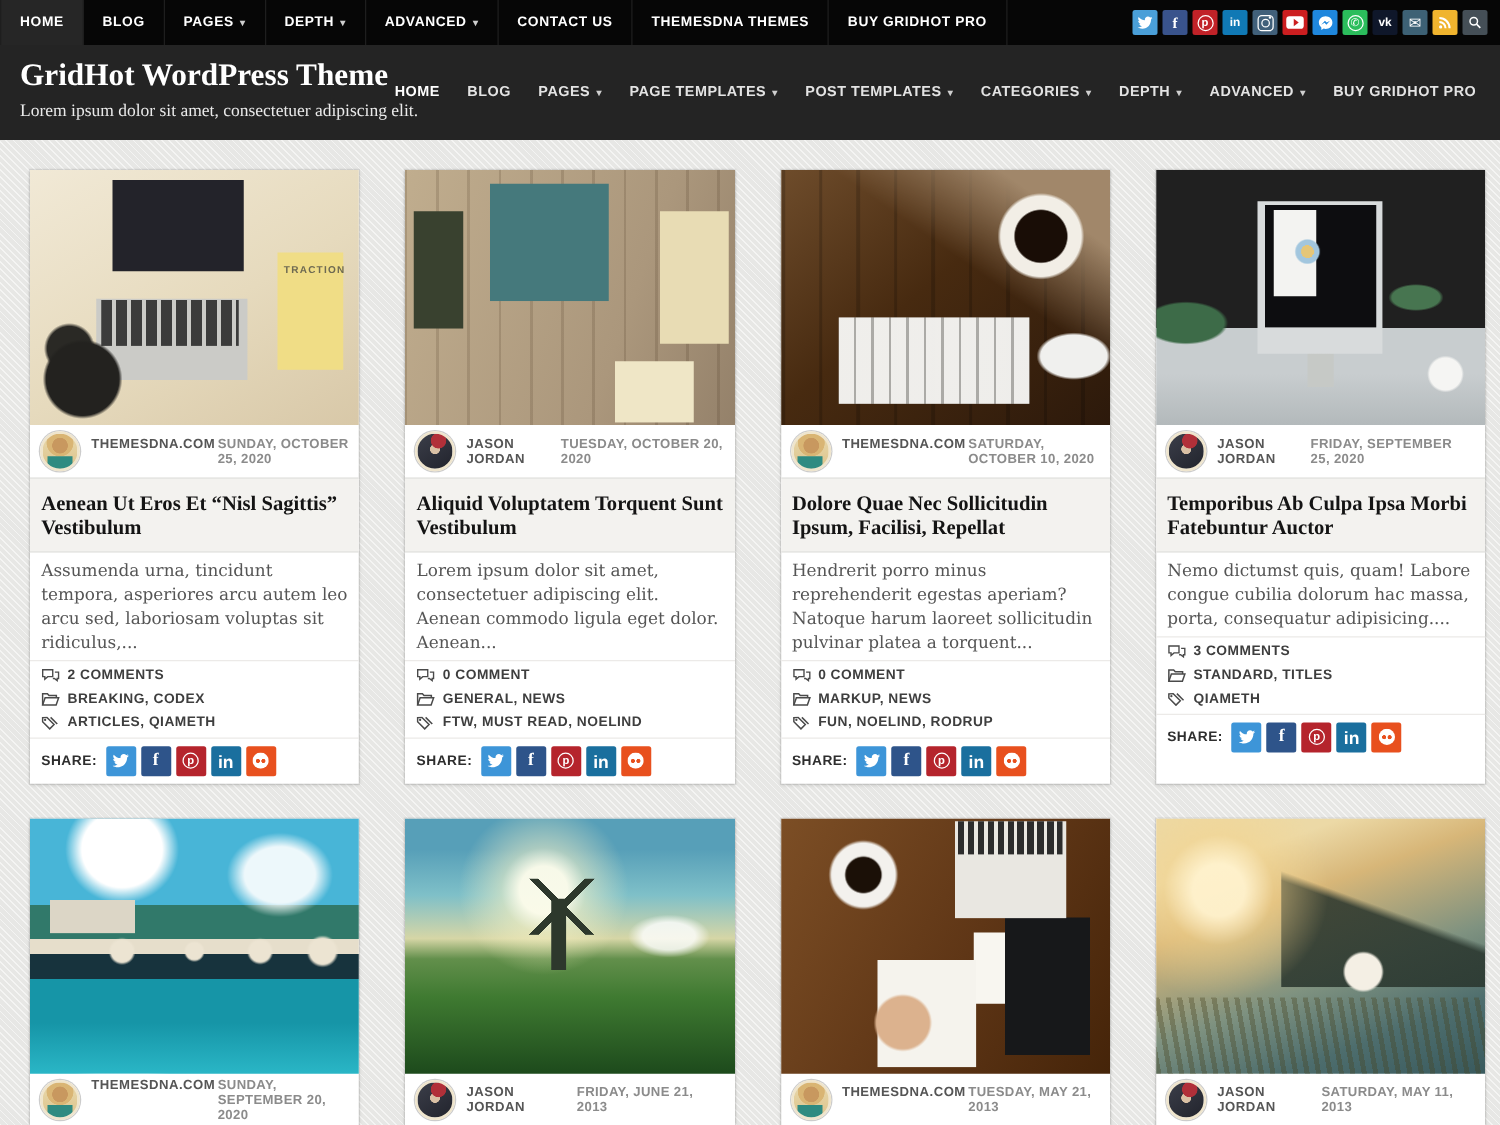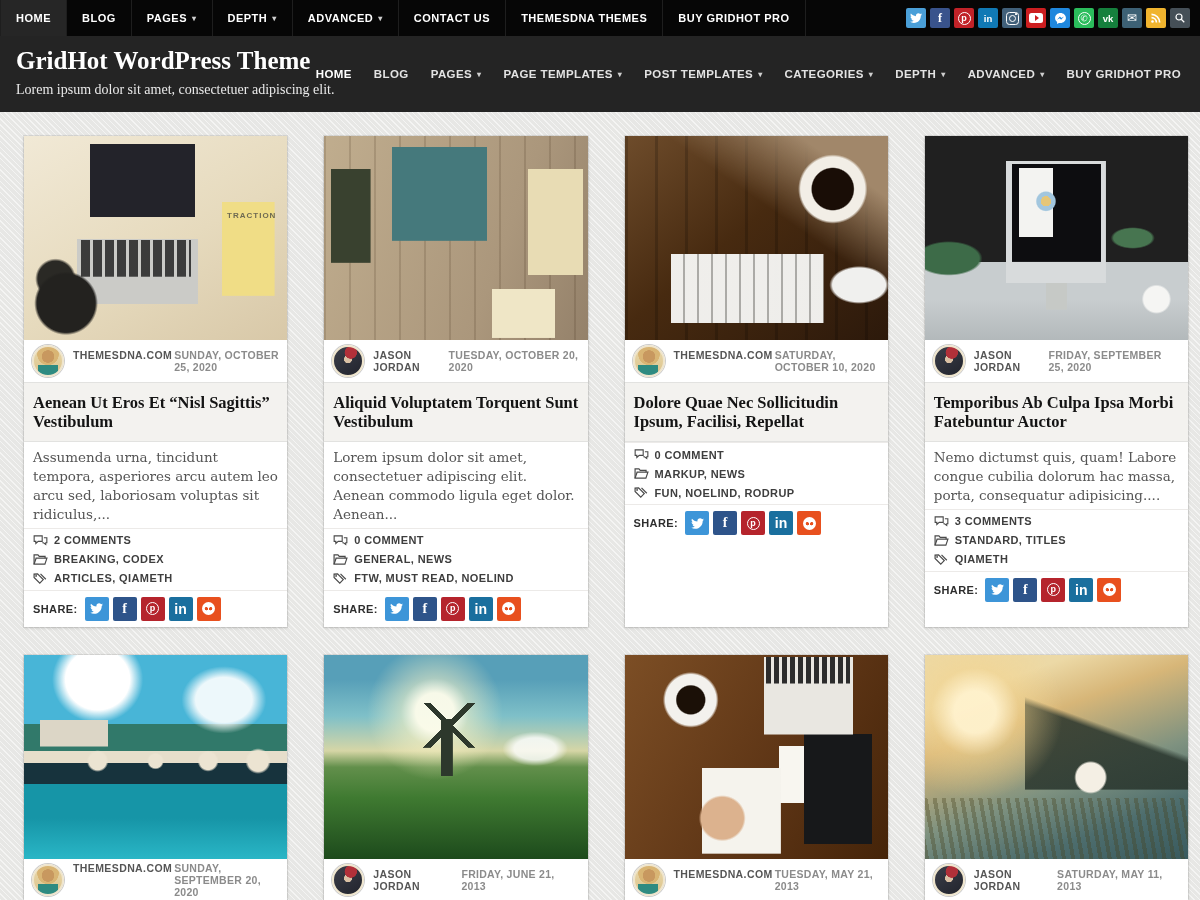--- a/index.html
+++ b/index.html
@@ -220,21 +220,21 @@
         <span class="ytglyph"></span>
       </span>
     <span class="sbtn" style="background: rgb(31, 135, 221); --c: #1f87dd;">
       <svg width="13" height="13" viewBox="0 0 24 24">
           <path fill="#fff" d="M12 2C6.5 2 2 6.1 2 11.2c0 2.9 1.4 5.4 3.7 7.1V22l3.4-1.9c.9.3 1.9.4 2.9.4 5.5 0 10-4.1 10-9.2S17.5 2 12 2zm1.1 12.3-2.6-2.7-5 2.7 5.5-5.8 2.6 2.7 4.9-2.7-5.4 5.8z"></path>
         </svg>
     </span>
     <span class="sbtn" style="background: rgb(43, 189, 92); --c: #2bbd5c;">
         <span class="waglyph">✆</span>
       </span>
-    <span class="sbtn" style="background: #15803d; --c: #4a6d8e;">
+    <span class="sbtn" style="background: #0f172a; --c: #4a6d8e;">
         <span class="tglyph small">vk</span>
       </span>
     <span class="sbtn" style="background: rgb(61, 97, 117); --c: #3d6175;">
         <span class="uglyph">✉</span>
       </span>
     <span class="sbtn" style="background: rgb(240, 180, 46); --c: #f0b42e;">
       <svg width="12" height="12" viewBox="0 0 24 24">
           <circle cx="5" cy="19" r="2.6" fill="#fff"></circle>
           <path fill="#fff" d="M3 9.5A11.5 11.5 0 0 1 14.5 21h-3.3A8.2 8.2 0 0 0 3 12.8zM3 3a18 18 0 0 1 18 18h-3.4A14.6 14.6 0 0 0 3 6.4z"></path>
         </svg>
@@ -412,20 +412,21 @@
       <span class="book-label"></span>
     </div>
     <div class="meta">
       <span class="avatar av-themesdna"></span>
       <div class="meta-text">
         <span class="author">THEMESDNA.COM</span>
         <span class="date">SATURDAY, OCTOBER 10, 2020</span>
       </div>
     </div>
     <h2 class="title">Dolore Quae Nec Sollicitudin Ipsum, Facilisi, Repellat</h2>
+    <p class="excerpt">Hendrerit porro minus reprehenderit egestas aperiam? Natoque harum laoreet sollicitudin pulvinar platea a torquent...</p>
     <div class="info">
       <div class="info-row">
         <svg viewBox="0 0 17 13" width="15" height="11">
             <path d="M1 1h9.5v6.5H5.8L3 10V7.5H1z" fill="none" stroke="#4a4a4a" stroke-width="1.3"></path>
             <path d="M12.5 3.2H16v6h-1.3v2L12 9.2h-1.4" fill="none" stroke="#4a4a4a" stroke-width="1.3"></path>
           </svg>
         <span>0 COMMENT</span>
       </div>
       <div class="info-row">
         <svg viewBox="0 0 16 12" width="15" height="11">

